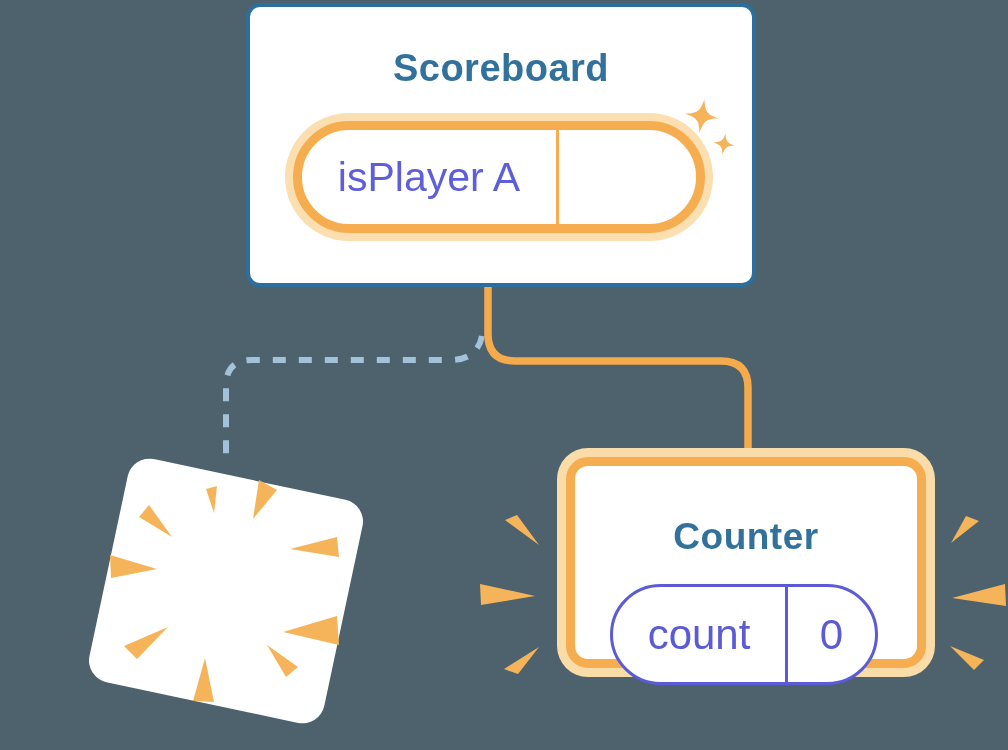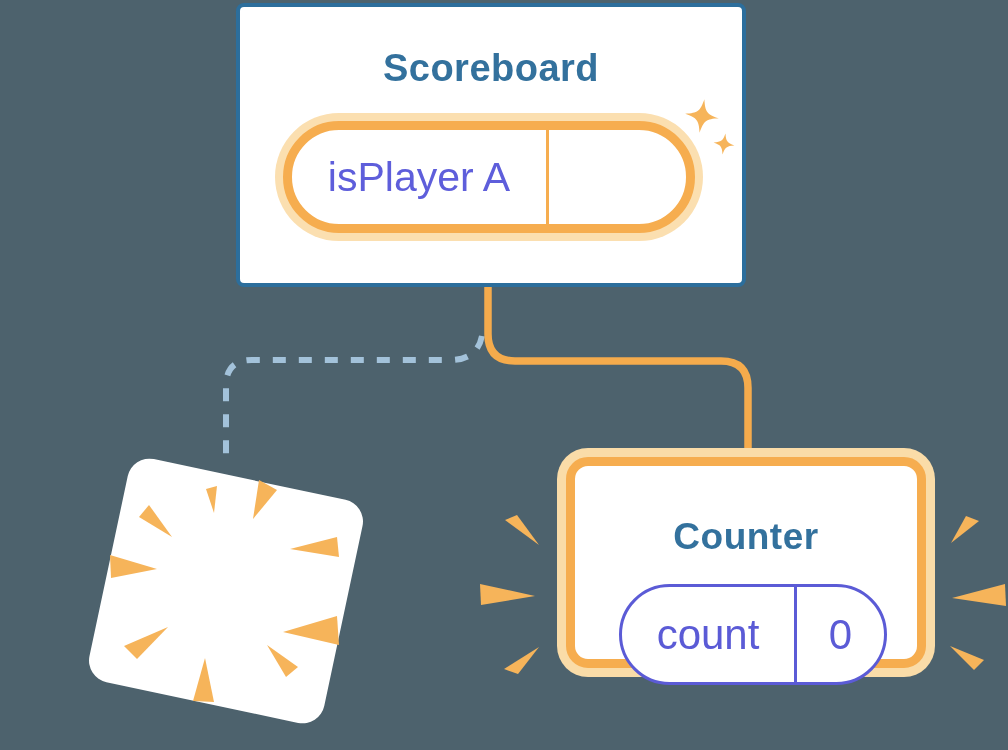--- a/index.html
+++ b/index.html
@@ -13,26 +13,26 @@
   .layer {
     position: absolute; left: 0; top: 0;
     width: 1008px; height: 750px;
     pointer-events: none;
   }
   #connector-layer { z-index: 1; }
   #decor-layer { z-index: 3; }
 
   
   .scoreboard-card {
-    position: absolute; left: 236px; top: 3px;
+    position: absolute; left: 246px; top: 3px;
     width: 510px; height: 284px;
     box-sizing: border-box;
     background: #FFFFFF;
     border: 4px solid #2C6E9C;
-    border-radius: 8px;
+    border-radius: 14px;
     z-index: 2;
     padding-left: 14px;
   }
   .card-title {
     position: absolute; left: 0; right: 0;
     text-align: center;
     color: #33719D;
     font-weight: 600;
     line-height: 1;
     letter-spacing: 0.5px;
@@ -68,21 +68,21 @@
     box-sizing: border-box;
     background: #FFFFFF;
     border: 9px solid #F6AD4F;
     border-radius: 22px;
     box-shadow: 0 0 0 9px #FADCA8;
     z-index: 2;
   }
   .counter-card .card-title { top: 52px; font-size: 37px; }
 
   .pill-purple {
-    left: 44px; top: 118px;
+    left: 35px; top: 118px;
     width: 268px; height: 101px;
     border: 3px solid #5B5BD6;
     border-radius: 52px;
   }
   .pill-purple .cell-name  { width: 172px; font-size: 42px; color: #5B5BD6; }
   .pill-purple .cell-value { flex: 1; font-size: 42px; color: #5B5BD6; }
   .pill-purple .pill-divider { width: 3px; background: #5B5BD6; }
 
   
   .poof-square {

